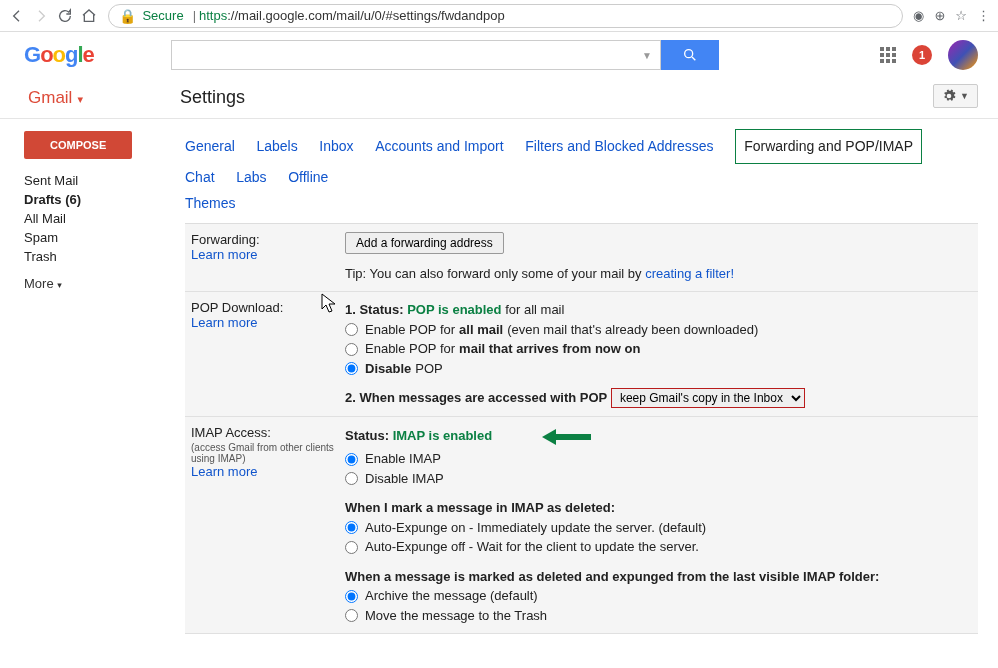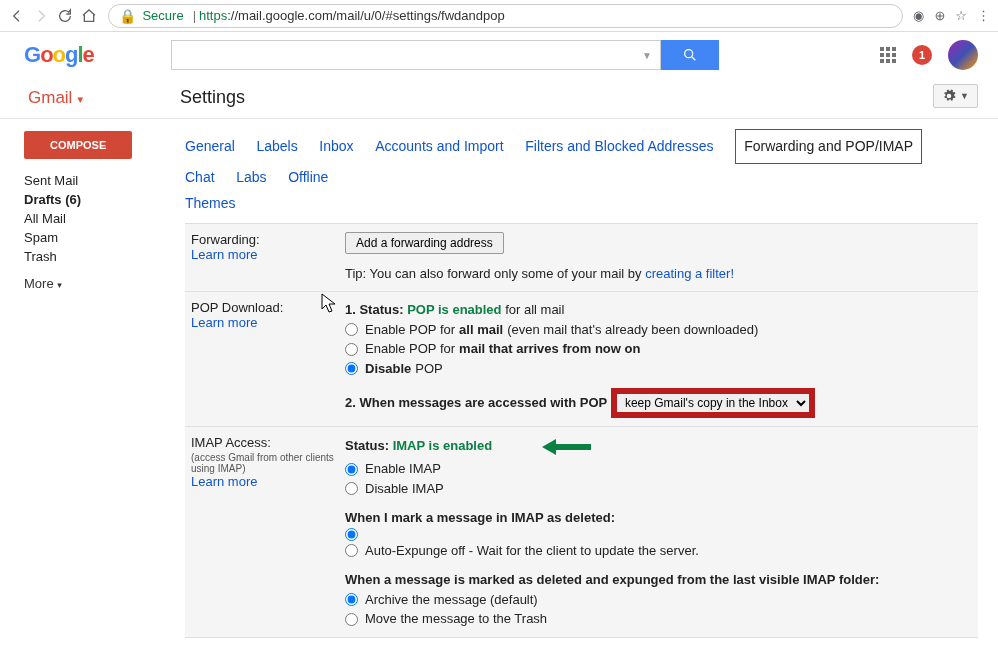--- a/index.html
+++ b/index.html
@@ -57,21 +57,21 @@
   .row-label { width: 160px; padding: 0 6px 0 6px; font-size: 13px; }
   .row-label b { font-weight: normal; text-align: center; }
   .row-label .sub { font-size: 10px; color: #555; display: block; margin-top: 2px; }
   .row-label .learn { color: #1155cc; font-size: 13px; cursor: pointer; display: block; }
   .row-content { flex: 1; font-size: 13px; line-height: 1.5; }
   .btn-std { background: #efefef; border: 1px solid #999; padding: 3px 10px; font-size: 12px; cursor: pointer; border-radius: 2px; }
   .link { color: #1155cc; cursor: pointer; }
   .green-text { color: #0b8043; font-weight: bold; }
   .radio-line { display: flex; align-items: center; gap: 4px; }
   .radio-line input { margin: 0 3px 0 0; }
-  select { font-size: 12px; border: 6px solid #b91c1c; background: #efefef; padding: 1px 4px; }
+  select { font-size: 12px; border: 1px solid #b91c1c; background: #efefef; padding: 1px 4px; }
   .section-gap { margin-top: 10px; }
   .green-arrow { display: inline-block; margin-left: 40px; }
   .green-arrow svg { vertical-align: middle; }
   .cursor-overlay { position: absolute; left: 320px; top: 292px; pointer-events: none; }
 </style>
 </head>
 <body>
 
 <div class="browser-bar">
   <div class="nav-icon">
@@ -241,20 +241,21 @@
               <span>Enable IMAP</span>
             </div>
           <div class="radio-line">
               <input type="radio" name="imap" style="">
               <span>Disable IMAP</span>
             </div>
 
           <div class="section-gap"><b>When I mark a message in IMAP as deleted:</b></div>
           <div class="radio-line">
               <input type="radio" name="expunge" checked="" style="">
+              <span>Auto-Expunge on - Immediately update the server. (default)</span>
             </div>
           <div class="radio-line">
               <input type="radio" name="expunge" style="">
               <span>Auto-Expunge off - Wait for the client to update the server.</span>
             </div>
 
           <div class="section-gap"><b>When a message is marked as deleted and expunged from the last visible IMAP folder:</b></div>
           <div class="radio-line">
               <input type="radio" name="expaction" checked="" style="">
               <span>Archive the message (default)</span>

